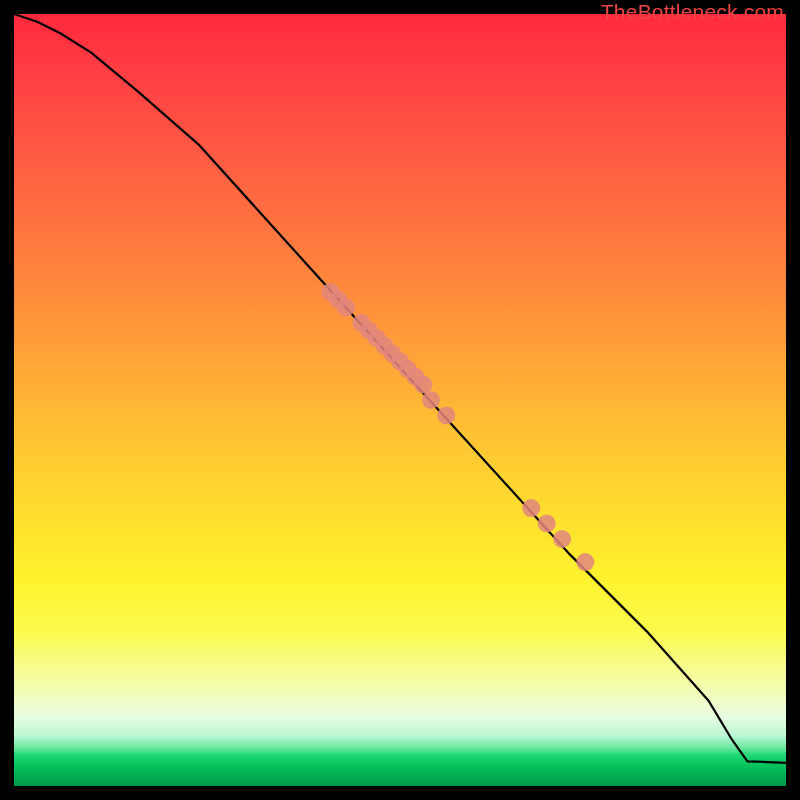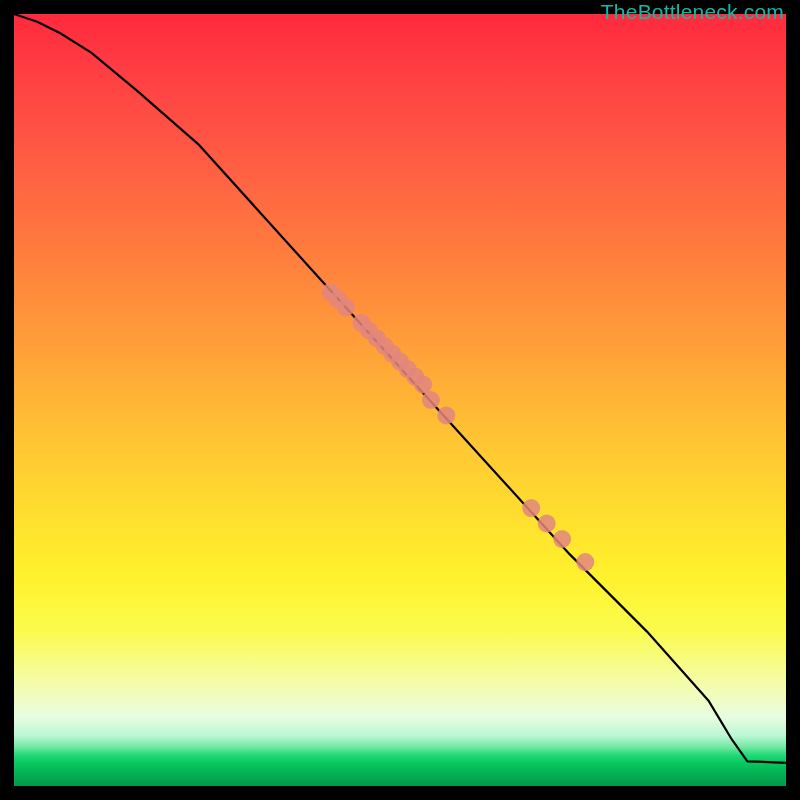--- a/index.html
+++ b/index.html
@@ -42,21 +42,21 @@
       #22d977 96%,
       #08c95f 97%,
       #04b254 98.3%,
       #029a48 100%
     );
   }
   .watermark {
     position: absolute;
     top: 0px;
     right: 16px;
-    color: #14b8a6;
+    color: #ef4444;
     font-size: 21px;
     font-weight: 400;
     letter-spacing: 0.2px;
     user-select: none;
   }
   svg.curve {
     position: absolute;
     left: 0; top: 0;
     width: 772px;
     height: 772px;

